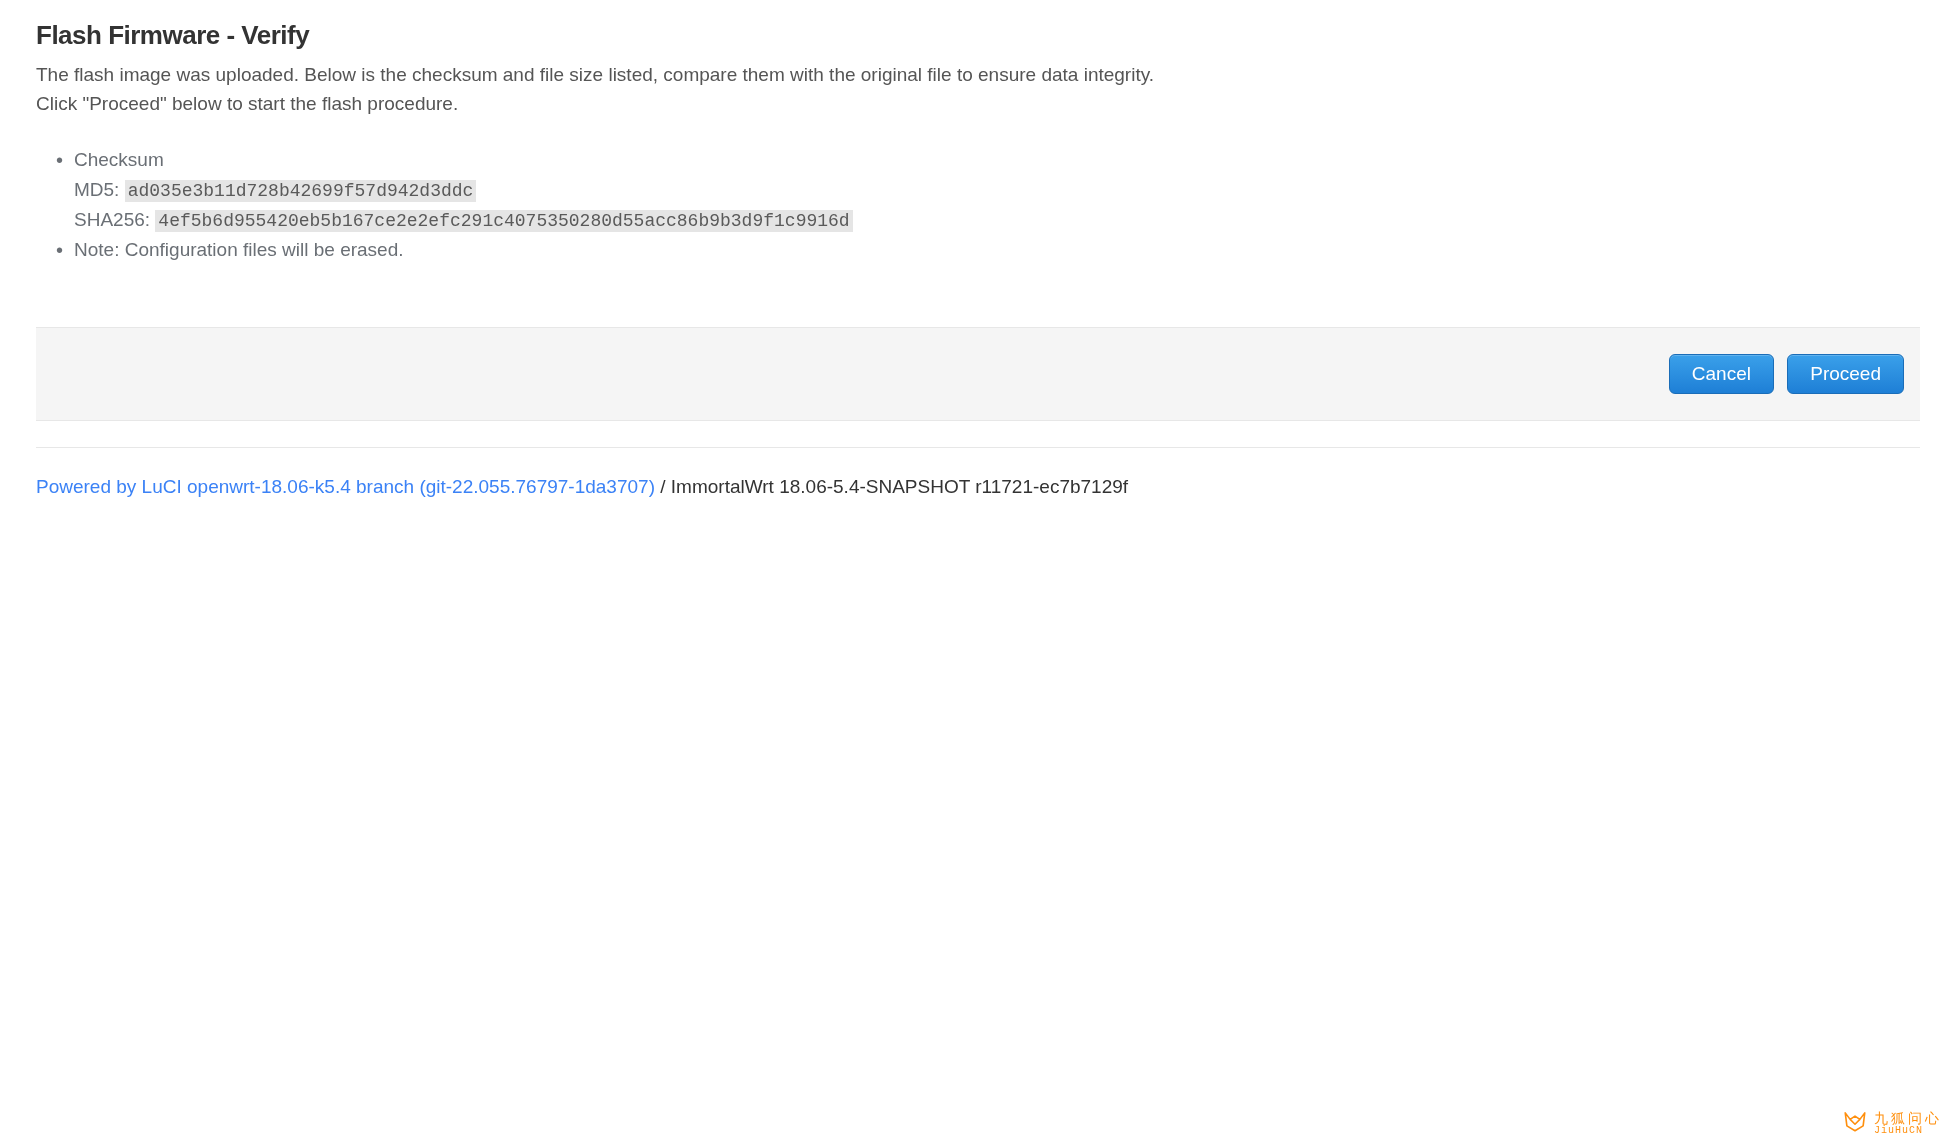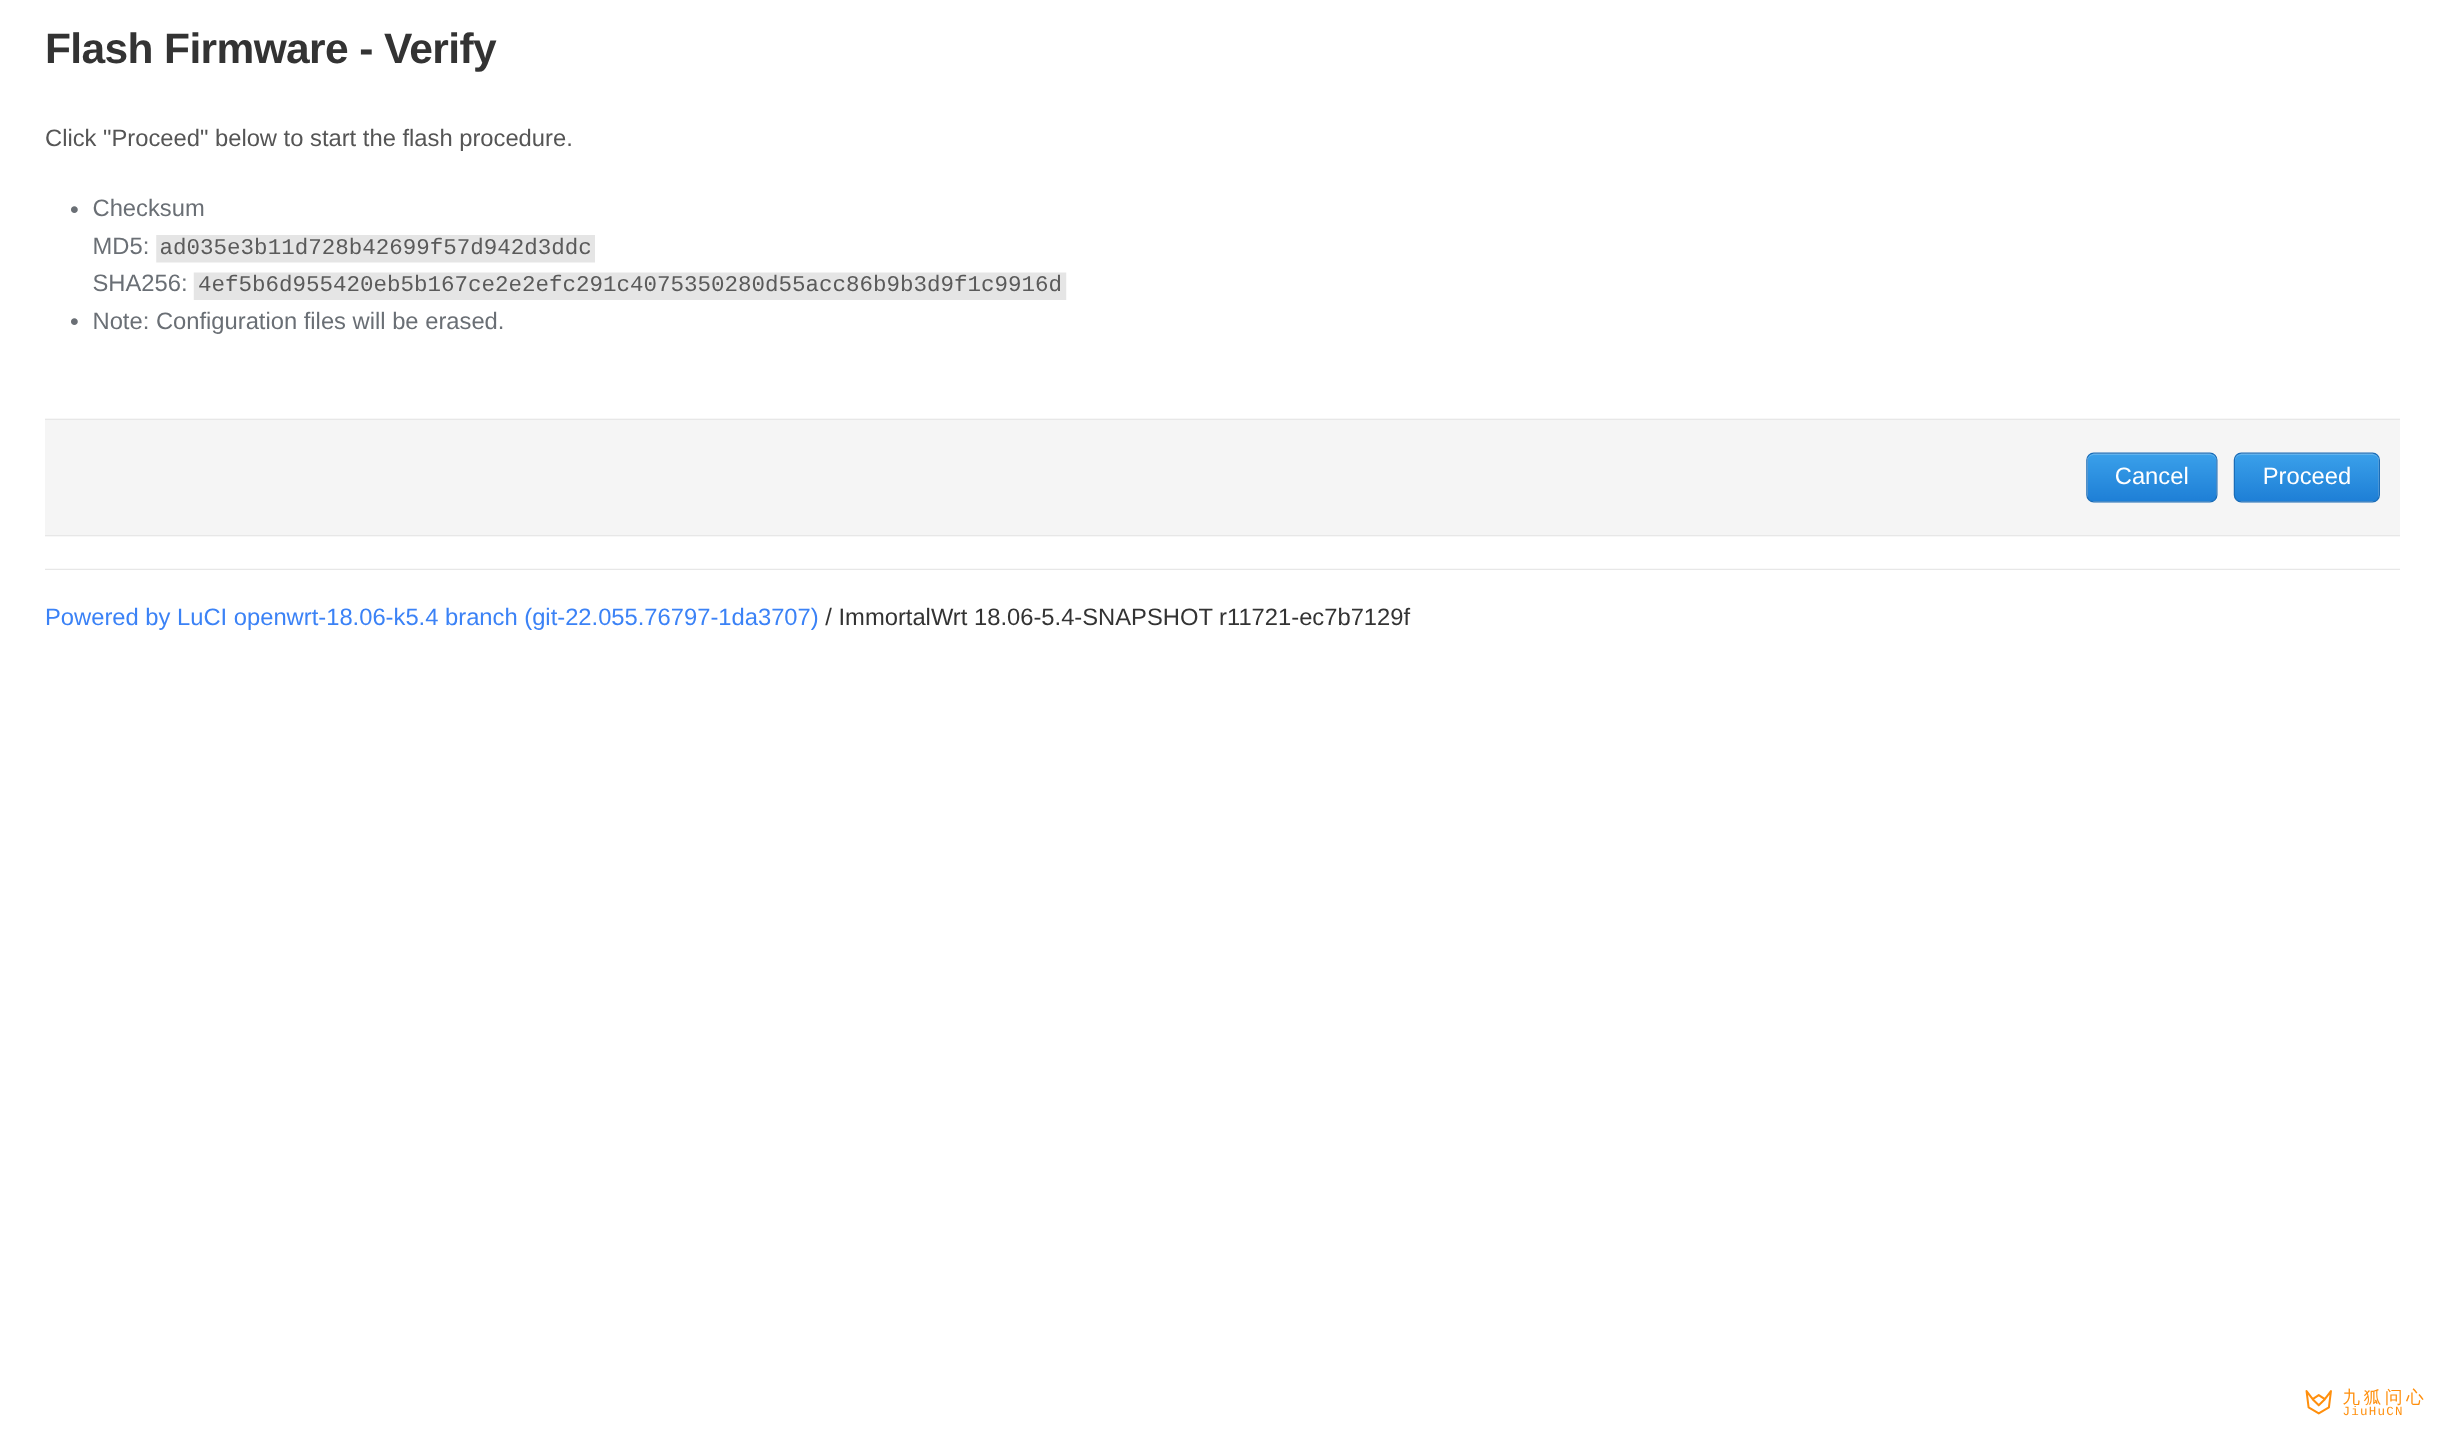--- a/index.html
+++ b/index.html
@@ -8,21 +8,21 @@
       padding: 0;
     }
     body {
       font-family: -apple-system, BlinkMacSystemFont, "Segoe UI", Helvetica, Arial, sans-serif;
       background: #ffffff;
       color: #333;
       padding: 20px 36px;
       font-size: 19px;
     }
     h2.page-title {
-      font-size: 34px;
+      font-size: 26px;
       font-weight: 700;
       color: #333;
       margin-bottom: 10px;
       letter-spacing: -0.5px;
     }
     .description {
       color: #555;
       font-size: 19px;
       line-height: 1.5;
       margin-bottom: 28px;
@@ -130,21 +130,21 @@
       color: #ff8a00;
       letter-spacing: 1px;
     }
   </style>
 </head>
 <body>
 
 <h2 class="page-title">Flash Firmware - Verify</h2>
 
 <div class="description">
-  <br>
+  <span>The flash image was uploaded. Below is the checksum and file size listed, compare them with the original file to ensure data integrity.</span><br>
   <span>Click "Proceed" below to start the flash procedure.</span>
 </div>
 
 <ul class="info-list">
   <li>
     <span class="checksum-label">Checksum</span>
     <div class="hash-line">
       <span class="hash-prefix">MD5:</span>
       <span class="hash-value">ad035e3b11d728b42699f57d942d3ddc</span>
     </div>

